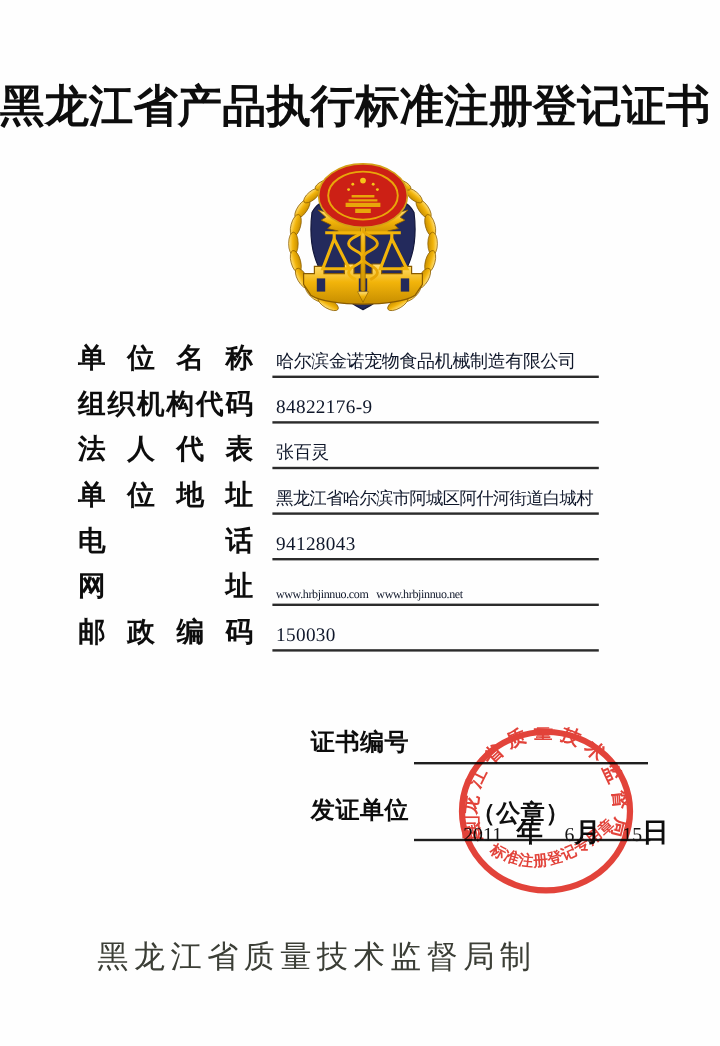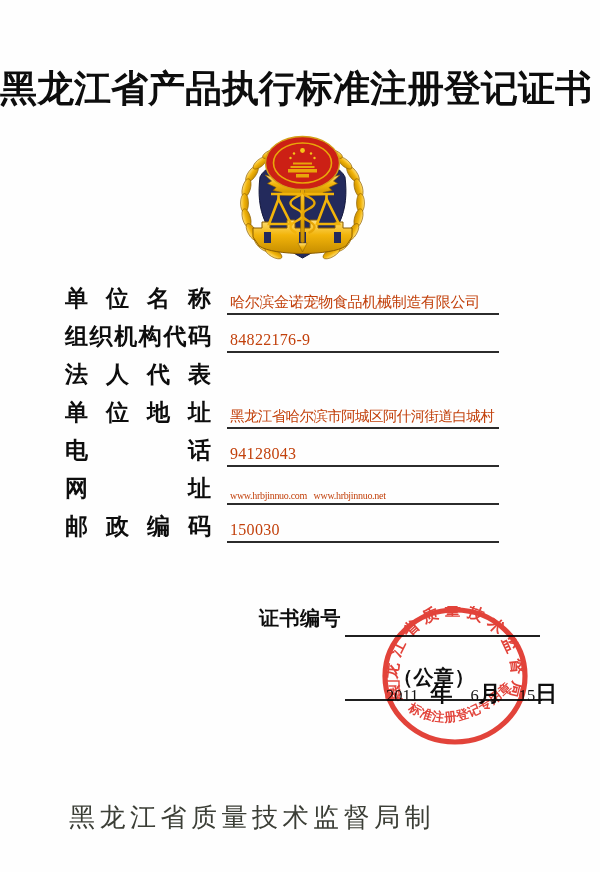--- a/index.html
+++ b/index.html
@@ -19,21 +19,21 @@
   
   .form{position:absolute;left:65px;top:277px;width:434px;}
   .row{display:flex;align-items:flex-end;height:38px;}
   .f-label{
     width:146px;flex:0 0 146px;display:flex;justify-content:space-between;
     font-size:23px;font-weight:bold;color:#0d0d0d;padding-bottom:5px;line-height:1;
   }
   .f-value{
     flex:1;margin-left:16px;border-bottom:2px solid #2b2b2b;
     font-size:15px;letter-spacing:-0.3px;line-height:1.15;padding:0 0 2px 3px;
-    white-space:pre;color:#c2410c;overflow:visible;
+    white-space:pre;color:#0f172a;overflow:visible;
   }
   .row:nth-child(4) .f-value{font-size:14.5px;letter-spacing:-0.6px;}
   .row:nth-child(2) .f-value,.row:nth-child(5) .f-value,.row:nth-child(7) .f-value{font-size:16px;letter-spacing:0.3px;}
   .row:nth-child(6) .f-value{font-size:10px;}
   
   .cert-label{
     position:absolute;font-size:20px;font-weight:bold;color:#0d0d0d;
     white-space:nowrap;letter-spacing:0.5px;
   }
   .cert-no-label{left:259px;top:605px;}
@@ -46,22 +46,22 @@
   
   .date-row{position:absolute;left:386px;top:679px;display:flex;align-items:baseline;white-space:nowrap;}
   .date-num{font-size:16.5px;color:#141414;}
   .date-unit{font-size:22px;font-weight:bold;color:#0d0d0d;}
   .gap-a{margin-right:12px;}.gap-b{margin-right:18px;}
   
   .seal{position:absolute;left:381px;top:606px;width:148px;height:142px;
         mix-blend-mode:multiply;opacity:0.93;}
   
   .footer{
-    position:absolute;top:780px;left:0;width:504px;text-align:center;
-    font-size:26px;letter-spacing:4.5px;color:#3b3e36;white-space:nowrap;margin-top:20px;
+    position:absolute;top:780px;left:12px;width:504px;text-align:center;
+    font-size:26px;letter-spacing:4.5px;color:#3b3e36;white-space:nowrap;
   }
 </style>
 </head>
 <body>
 
 <div class="page">
 
   <div class="title">黑龙江省产品执行标准注册登记证书</div>
 
   <svg class="emblem" viewBox="0 0 135 132" xmlns="http://www.w3.org/2000/svg">
@@ -164,20 +164,21 @@
         </div>
       <div class="f-value">84822176-9</div>
     </div>
     <div class="row">
       <div class="f-label">
           <span>法</span>
           <span>人</span>
           <span>代</span>
           <span>表</span>
         </div>
+      <div class="f-value">张百灵</div>
     </div>
     <div class="row">
       <div class="f-label">
           <span>单</span>
           <span>位</span>
           <span>地</span>
           <span>址</span>
         </div>
       <div class="f-value">黑龙江省哈尔滨市阿城区阿什河街道白城村</div>
     </div>
@@ -203,20 +204,21 @@
           <span>码</span>
         </div>
       <div class="f-value">150030</div>
     </div>
   </div>
 
   <div class="cert-label cert-no-label">证书编号</div>
   <div class="cert-no-value"></div>
   <div class="cert-line line1"></div>
 
+  <div class="cert-label issuer-label">发证单位</div>
   <div class="seal-note">（公章）</div>
   <div class="cert-line line2"></div>
 
   <div class="date-row">
     <span class="date-num gap-a">2011</span>
     <span class="date-unit gap-b">年</span>
     <span class="date-num">6</span>
     <span class="date-unit gap-b">月</span>
     <span class="date-num">15</span>
     <span class="date-unit">日</span>

